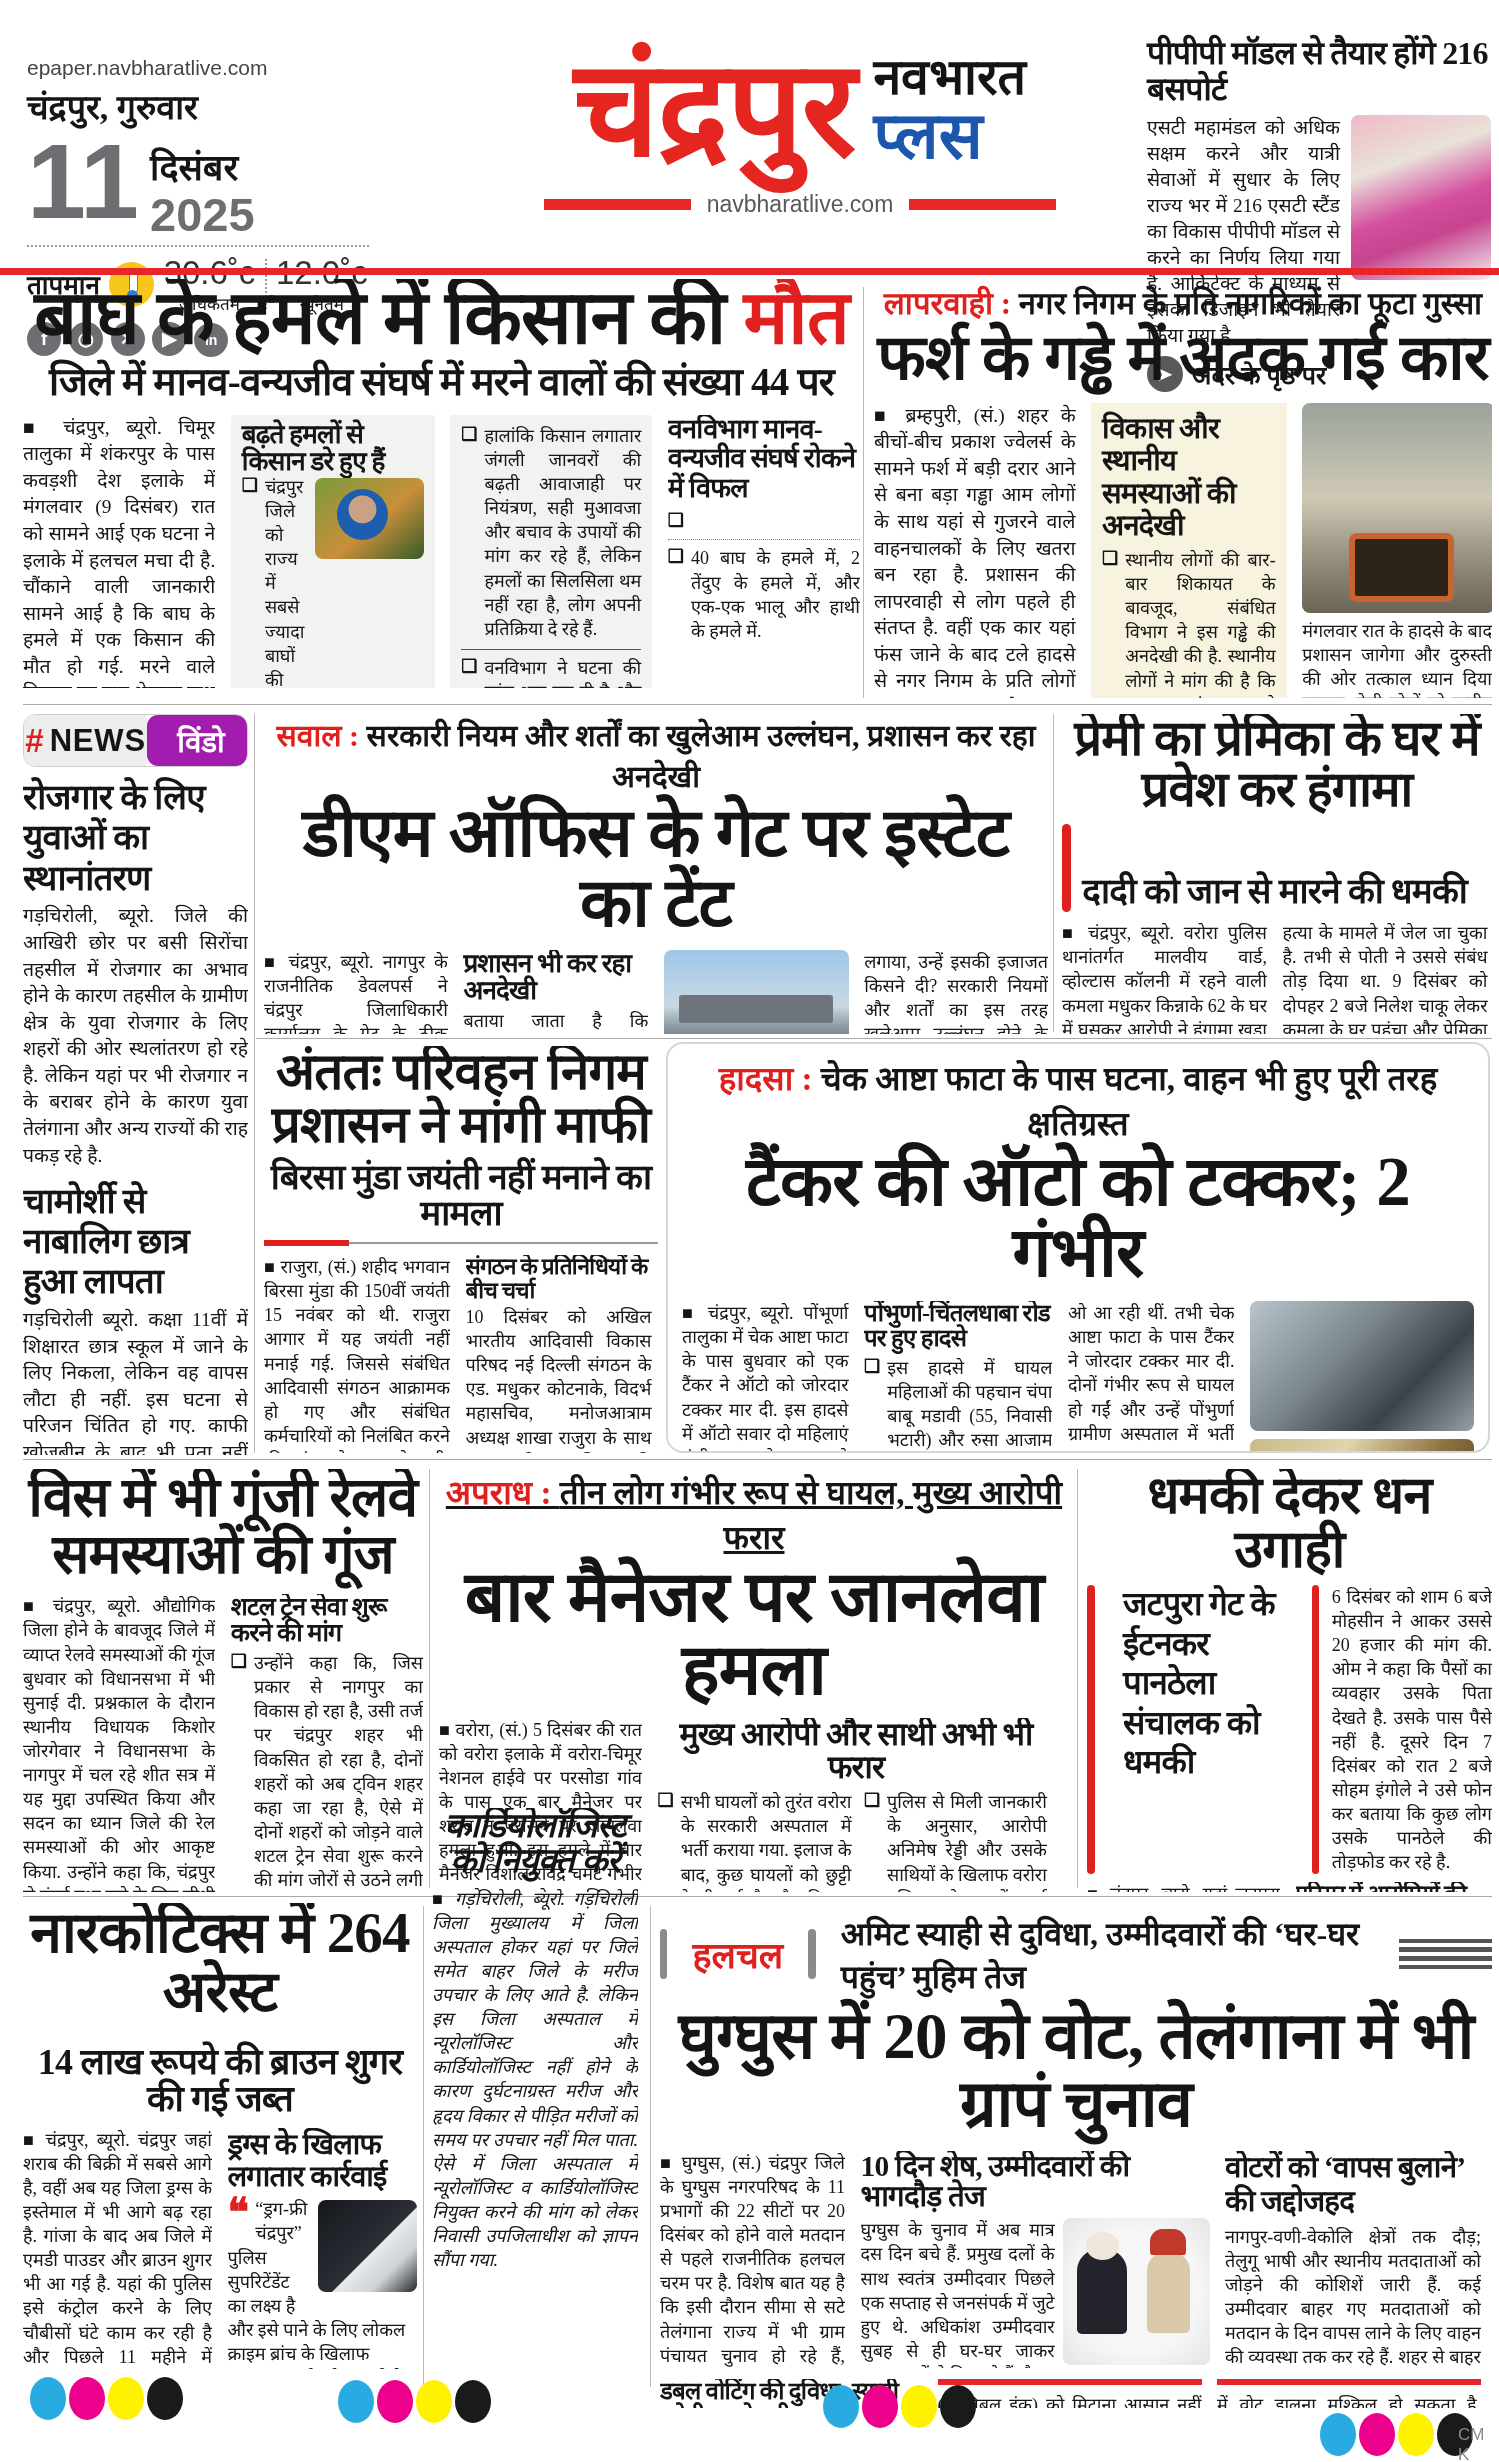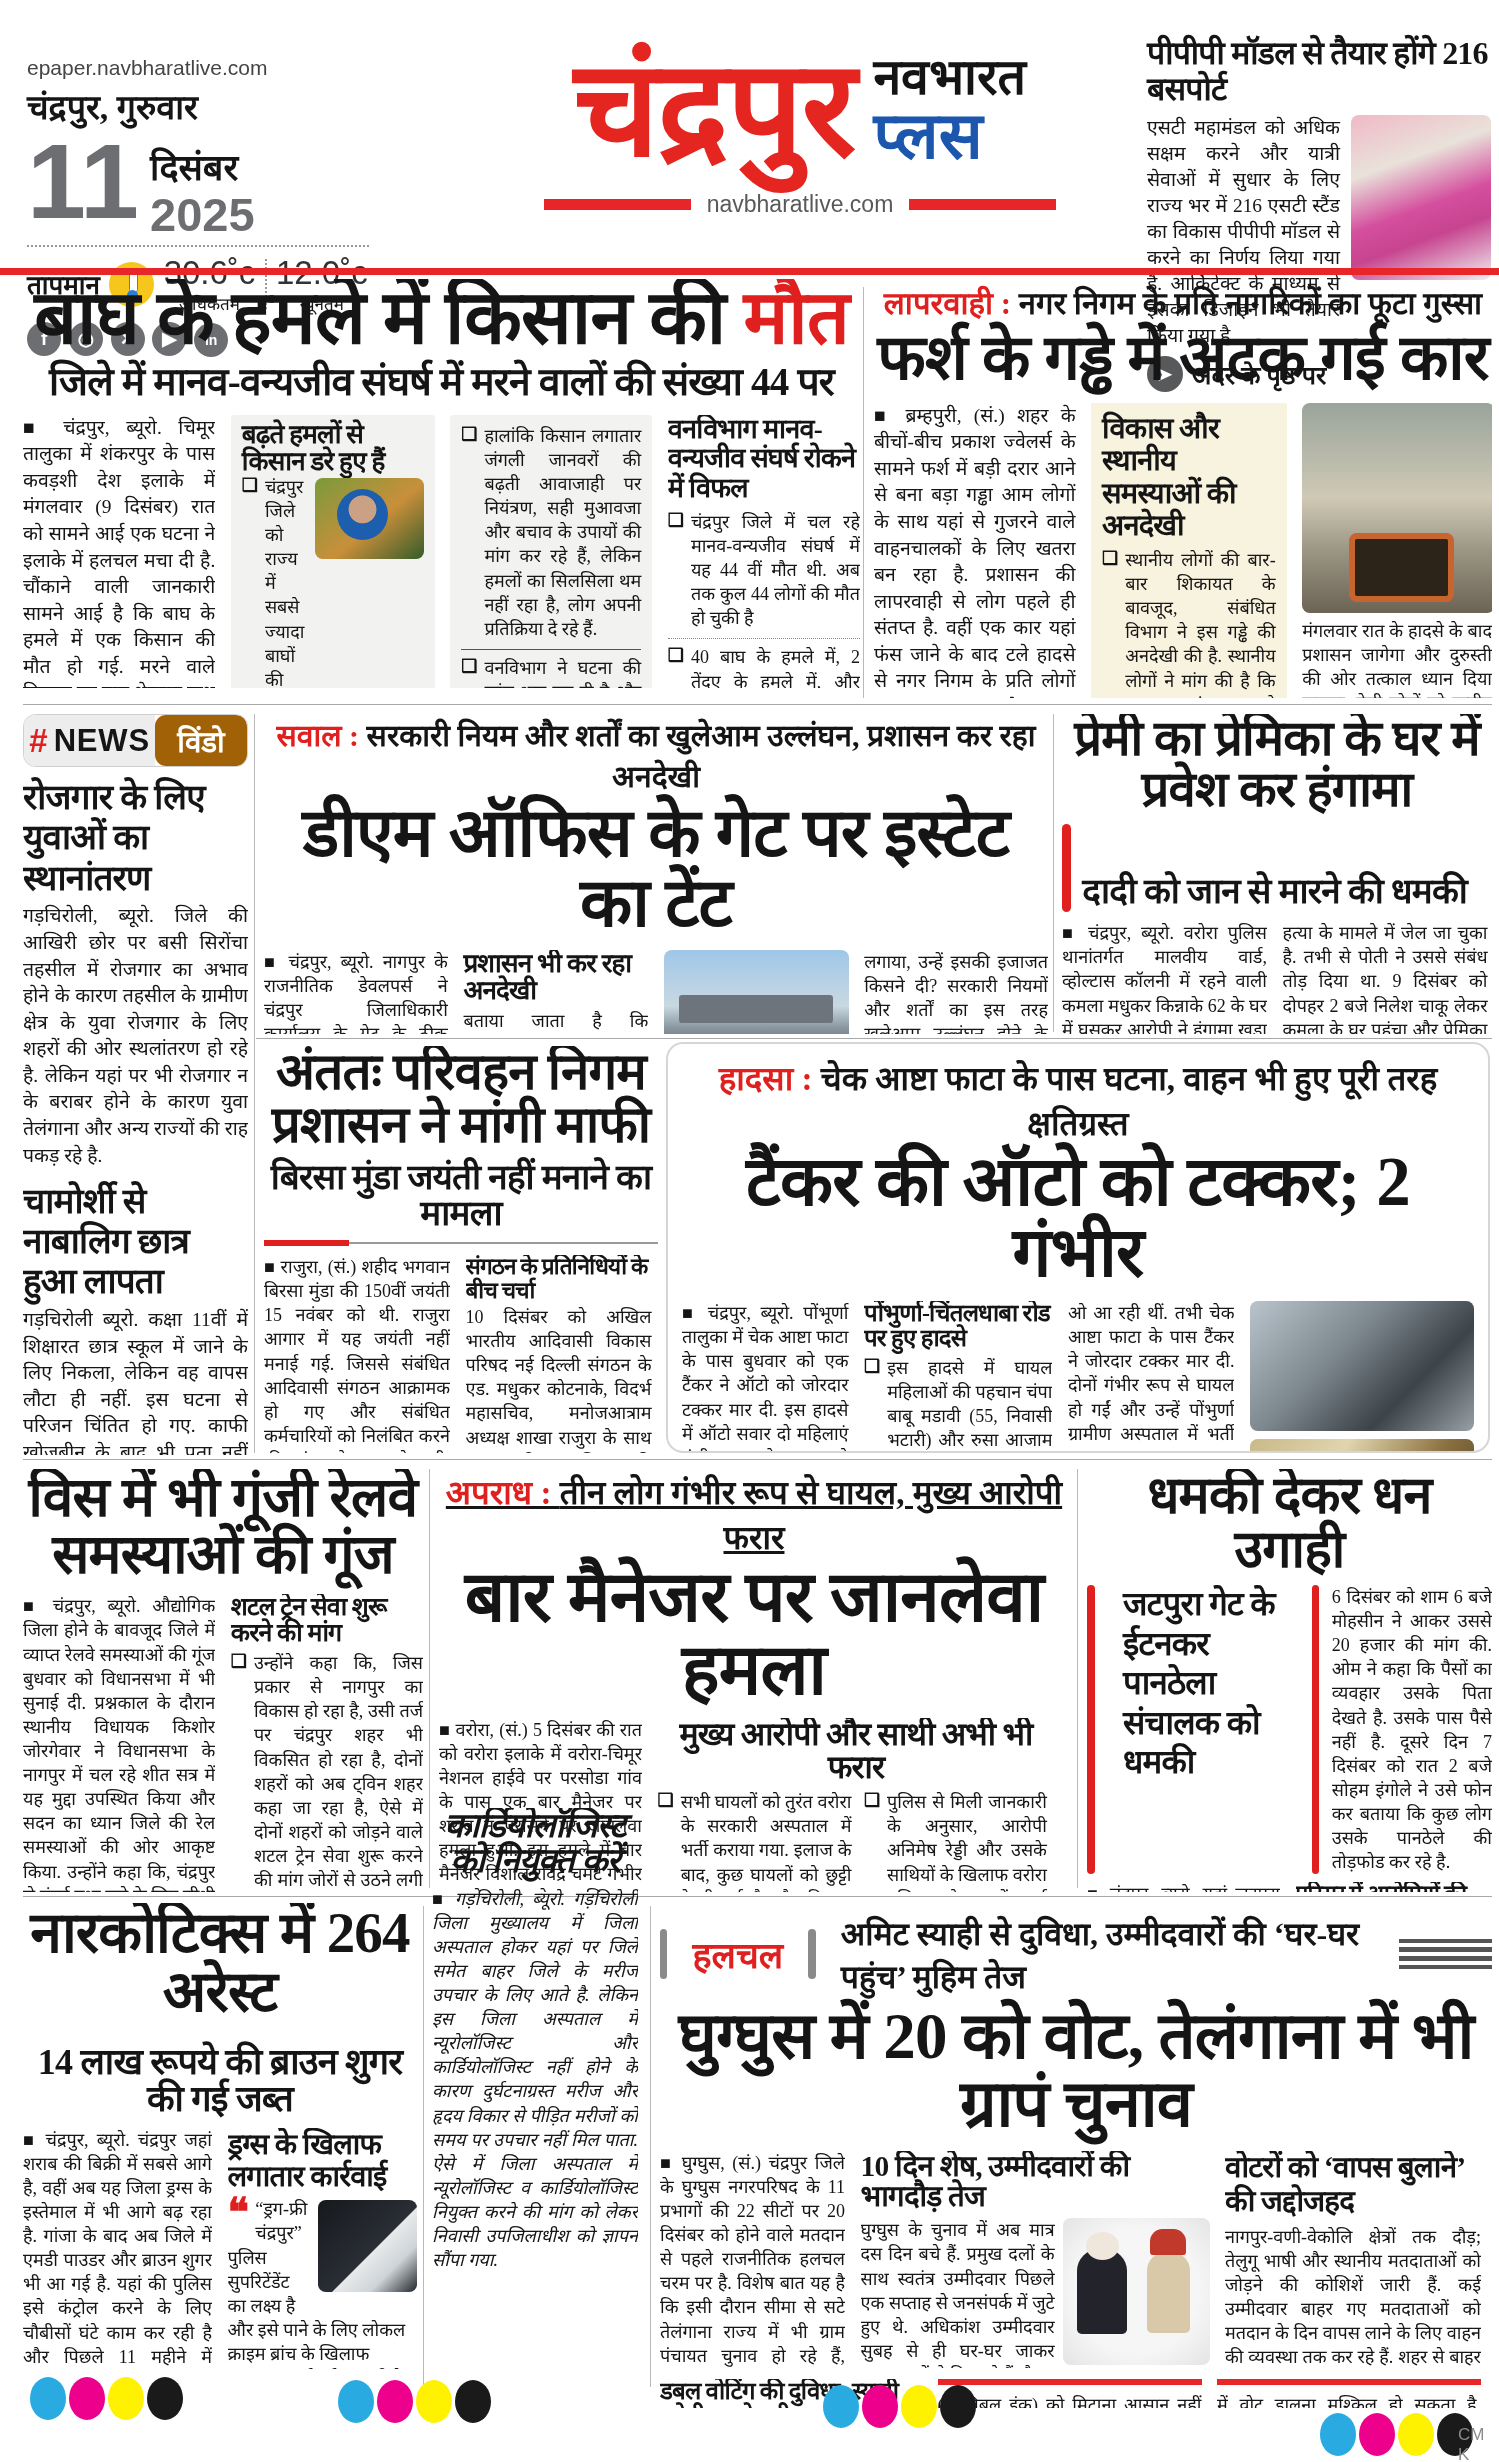--- a/index.html
+++ b/index.html
@@ -131,21 +131,20 @@
               <span class="bsq">❑</span>
               <span>वनविभाग ने घटना की जांच शुरू कर दी है और मरने वाले के परिवार को तुरंत मदद का भरोसा दिया है. इलाके में गश्त बढ़ाकर लोगों को सावधान रहने की चेतावनी दी गई है.</span>
             </div>
         </div>
 
       </div>
       <div class="clip" style="width:196px;">
         <div class="hl" style="font-size:27px;line-height:1.1;">वनविभाग मानव-वन्यजीव संघर्ष रोकने में विफल</div>
         <div class="bl body-sm" style="margin-top:6.2px;">
             <span class="bsq">❑</span>
-            <span>चंद्रपुर जिले में चल रहे मानव-वन्यजीव संघर्ष में यह 44 वीं मौत थी. अब तक कुल 44 लोगों की मौत हो चुकी है</span>
           </div>
         <div class="bl body-sm" style="border-top:1.6px dotted #888;padding-top:6.2px;">
             <span class="bsq">❑</span>
             <span>40 बाघ के हमले में, 2 तेंदुए के हमले में, और एक-एक भालू और हाथी के हमले में.</span>
           </div>
 
       </div>
     </div>
   </div>
 
@@ -175,21 +174,21 @@
   </div>
 
   <div class="abs hrule" style="left:23px;top:704px;width:1469px;"></div>
 
   <div class="abs clip" style="left:23px;top:714px;width:225px;height:741px;">
     <div style="display:flex;height:51px;border-radius:12.4px;overflow:hidden;border:1.6px solid #cfcfcf;font-family:'Liberation Sans',sans-serif;">
       <div style="flex:1;background:#ededed;display:flex;align-items:center;justify-content:center;gap:6.2px;">
         <span class="red bold" style="font-size:33px;">#</span>
         <span class="bold" style="font-size:31px;letter-spacing:0.8px;">NEWS</span>
       </div>
-      <div style="width:92px;background:#a16207;color:#fff;display:flex;align-items:center;justify-content:center;font-size:29.5px;font-weight:bold;border-radius:11px;">विंडो</div>
+      <div style="width:92px;background:#a21caf;color:#fff;display:flex;align-items:center;justify-content:center;font-size:29.5px;font-weight:bold;border-radius:11px;padding-left:8px;">विंडो</div>
     </div>
     <div class="hl" style="font-size:35px;margin-top:11px;line-height:1.15;">रोजगार के लिए युवाओं का स्थानांतरण</div>
     <div class="body-txt" style="margin-top:4.7px;">गड़चिरोली, ब्यूरो. जिले की आखिरी छोर पर बसी सिरोंचा तहसील में रोजगार का अभाव होने के कारण तहसील के ग्रामीण क्षेत्र के युवा रोजगार के लिए शहरों की ओर स्थलांतरण हो रहे है. लेकिन यहां पर भी रोजगार न के बराबर होने के कारण युवा तेलंगाना और अन्य राज्यों की राह पकड़ रहे है.</div>
     <div class="hl" style="font-size:35px;margin-top:12.4px;line-height:1.15;">चामोर्शी से नाबालिग छात्र हुआ लापता</div>
     <div class="body-txt" style="margin-top:4.7px;">गड़चिरोली ब्यूरो. कक्षा 11वीं में शिक्षारत छात्र स्कूल में जाने के लिए निकला, लेकिन वह वापस लौटा ही नहीं. इस घटना से परिजन चिंतित हो गए. काफी खोजबीन के बाद भी पता नहीं चलने पर चामोर्शी थाने में मामला दर्ज किया गया. लापता हुए छात्र का नाम चामोर्शी तहसील के श्रीनिवासपुर निवासी बालक आशिक गभाने (17) होकर वह चामोर्शी के उपरवाही स्थित महाराज विद्यालय में शिक्षा ले रहा था. मामले की अधिक जांच चामोर्शी पुलिस कर रही है.</div>
 
   </div>
 
   <div class="abs vrule" style="left:254px;top:714px;height:739px;"></div>
 

